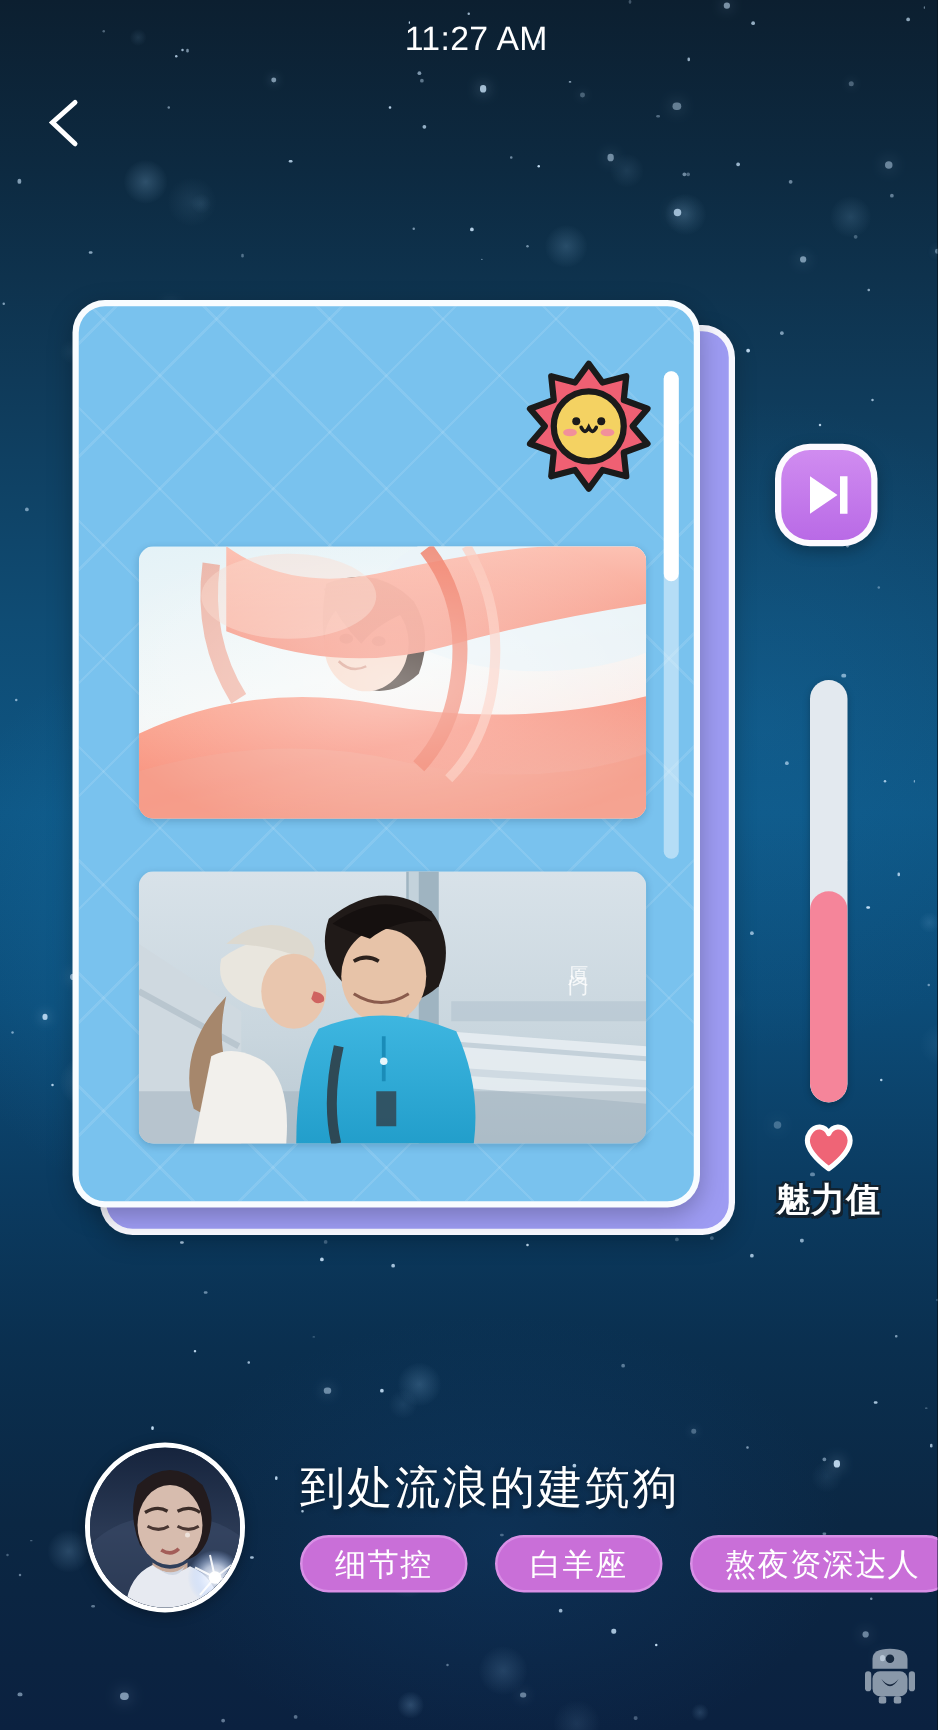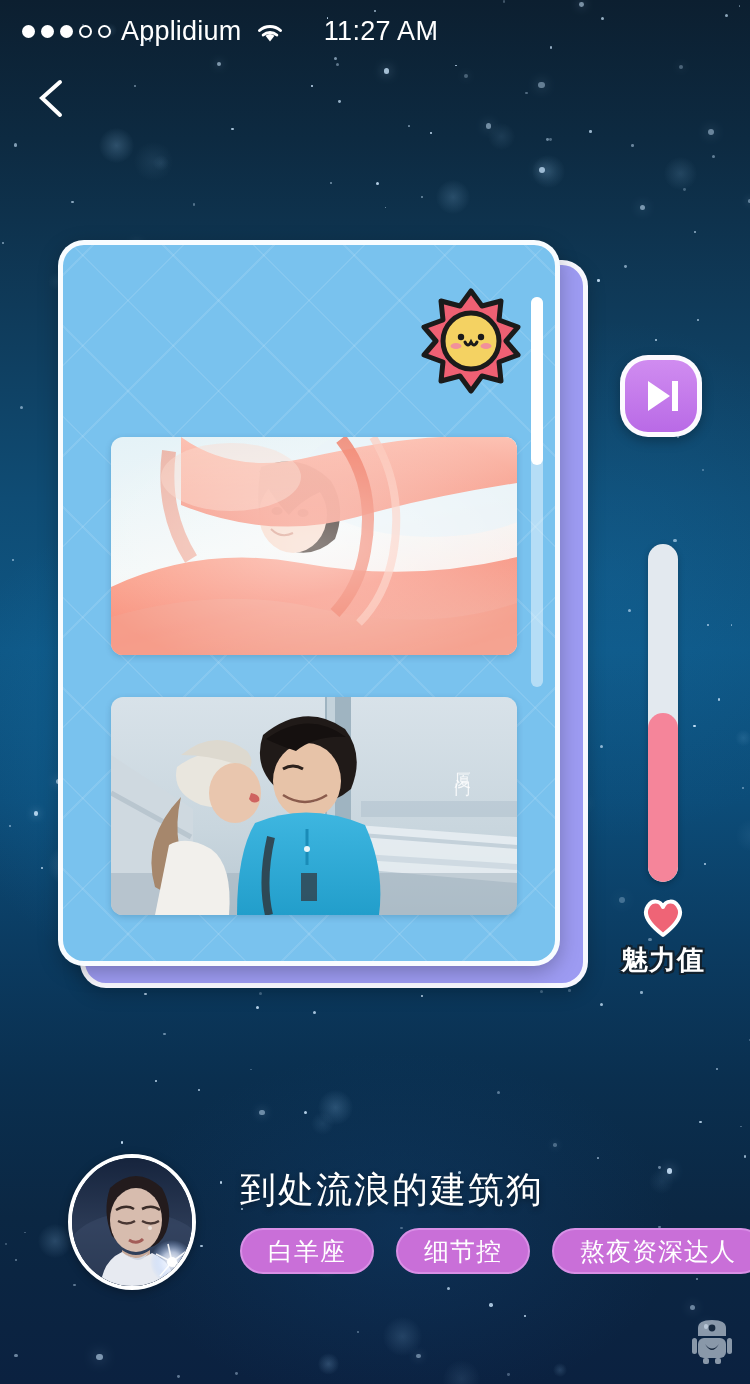--- a/index.html
+++ b/index.html
@@ -494,37 +494,20 @@
       <div class="bokeh" style="width: 16.0228px; height: 16.0228px; left: 498.3px; top: 617.195px; background: radial-gradient(circle, rgba(165, 215, 255, 0.208) 0%, rgba(165, 215, 255, 0) 72%);"></div>
       <div class="bokeh" style="width: 21.747px; height: 21.747px; left: 324.557px; top: 535.694px; background: radial-gradient(circle, rgba(165, 215, 255, 0.082) 0%, rgba(165, 215, 255, 0) 72%);"></div>
       <div class="bokeh" style="width: 12.796px; height: 12.796px; left: 206.03px; top: 748.843px; background: radial-gradient(circle, rgba(165, 215, 255, 0.133) 0%, rgba(165, 215, 255, 0) 72%);"></div>
       <div class="bokeh" style="width: 40.9455px; height: 40.9455px; left: 48.4516px; top: 845.42px; background: radial-gradient(circle, rgba(165, 215, 255, 0.21) 0%, rgba(165, 215, 255, 0) 72%);"></div>
       <div class="bokeh" style="width: 21.5288px; height: 21.5288px; left: 342.861px; top: 897.77px; background: radial-gradient(circle, rgba(165, 215, 255, 0.15) 0%, rgba(165, 215, 255, 0) 72%);"></div>
       <div class="bokeh" style="width: 34.5142px; height: 34.5142px; left: 37.8661px; top: 1223.81px; background: radial-gradient(circle, rgba(165, 215, 255, 0.192) 0%, rgba(165, 215, 255, 0) 72%);"></div>
       <div class="bokeh" style="width: 24.772px; height: 24.772px; left: 362.057px; top: 569.519px; background: radial-gradient(circle, rgba(165, 215, 255, 0.196) 0%, rgba(165, 215, 255, 0) 72%);"></div>
     </div>
 
   <div class="statusbar">
-    <div class="sb-left">
-      <div class="sig-dots">
-        <span class="dot on"></span>
-          <span class="dot on"></span>
-          <span class="dot on"></span>
-        <span class="dot off"></span>
-          <span class="dot off"></span>
-      </div>
-      <span class="carrier">Applidium</span>
-      <span class="wifi">
-        <svg width="30" height="22" viewBox="0 0 30 22">
-          <path d="M15 19.5 L10.5 13.8 A7.4 7.4 0 0 1 19.5 13.8 Z" fill="#fff"></path>
-          <path d="M4.5 8.5 A15.5 15.5 0 0 1 25.5 8.5" stroke="#fff" stroke-width="3" fill="none" stroke-linecap="round"></path>
-          <path d="M8.2 13 A10.2 10.2 0 0 1 21.8 13" stroke="#fff" stroke-width="3" fill="none" stroke-linecap="round"></path>
-        </svg>
-      </span>
-    </div>
     <div class="sb-center">11:27 AM</div>
   </div>
 
   <div class="back-btn">
     <svg width="60" height="60" viewBox="0 0 60 60">
       <path d="M38 14 L20 30 L38 47" stroke="#ffffff" stroke-width="4" fill="none" stroke-linecap="round" stroke-linejoin="miter"></path>
     </svg>
   </div>
 
   <div class="card-stack">
@@ -709,22 +692,22 @@
             <path d="M100 104 L88 118"></path>
           <path d="M100 104 L84 96"></path>
             <path d="M100 104 L96 86"></path>
         </g>
         <circle cx="100" cy="104" r="5" fill="#ffffff"></circle>
         <circle cx="78" cy="70" r="2" fill="#ffffff" opacity="0.55"></circle>
       </svg>
     </div>
     <div class="username">到处流浪的建筑狗</div>
     <div class="tags" id="tag-list">
+        <div class="tag">细节控</div>
         <div class="tag">白羊座</div>
-        <div class="tag">细节控</div>
         <div class="tag">熬夜资深达人</div>
       </div>
   </div>
 
   <div class="watermark">
     <span>
       <svg width="40" height="46" viewBox="0 0 40 46">
         <path d="M6 10 q0 -8 14 -8 q14 0 14 8 l0 8 -28 0 Z" fill="#d7e0ea"></path>
         <circle cx="20" cy="10" r="3.4" fill="#1d2b3c"></circle>
         <rect x="6" y="20" width="28" height="20" rx="6" fill="#d7e0ea"></rect>

